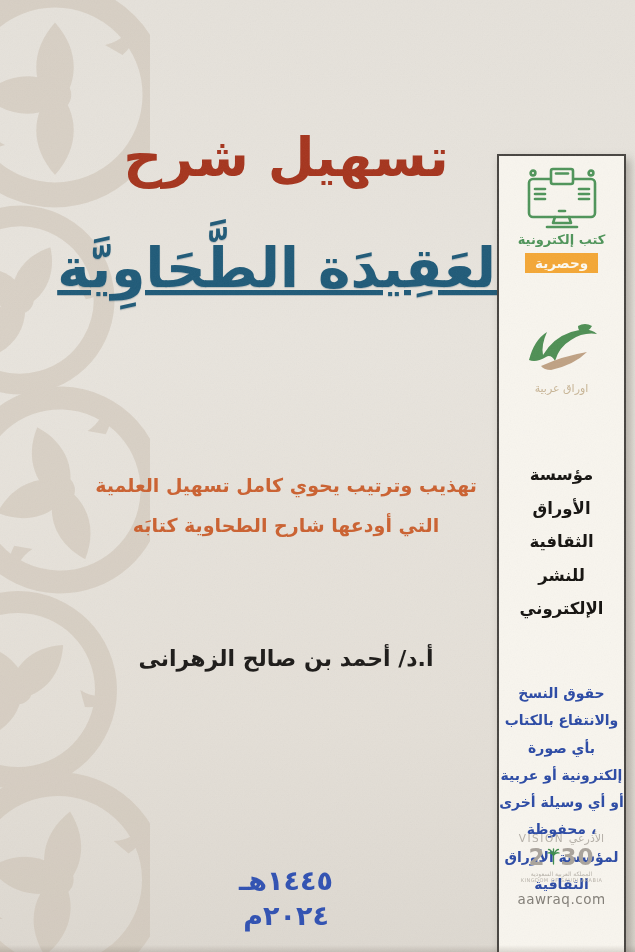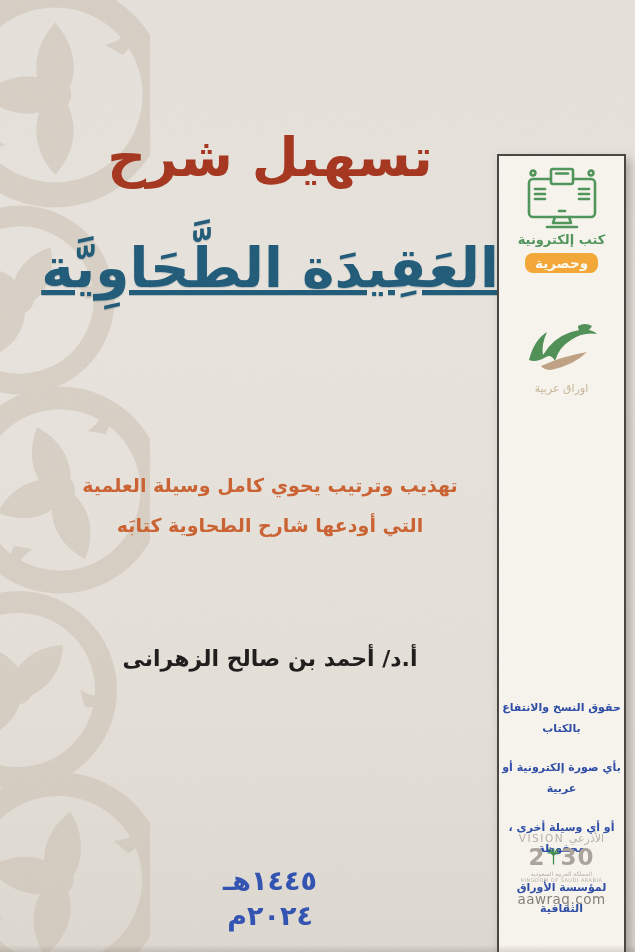--- a/index.html
+++ b/index.html
@@ -5,21 +5,21 @@
   html,body{margin:0;padding:0;background:#c8c3bc;}
   .page{
     position:relative;width:635px;height:952px;overflow:hidden;
     background:linear-gradient(180deg,#e5e1da 0%,#e8e4dd 35%,#e4dfd7 75%,#ddd8d0 100%);
     font-family:"DejaVu Sans",sans-serif;
   }
   .texture{position:absolute;left:0;top:0;pointer-events:none;}
   .arabesque{position:absolute;left:0;top:0;pointer-events:none;}
 
   
-  .col{position:absolute;left:25px;width:490px;text-align:center;direction:rtl;}
+  .col{position:absolute;left:41px;width:490px;text-align:center;direction:rtl;}
   .supertitle{top:126px;font-size:54px;font-weight:bold;color:#a5341d;letter-spacing:-1px;}
   .main-title{top:236px;font-size:55px;font-weight:bold;color:#1f5a78;white-space:nowrap;
               text-shadow:0 1px 1px rgba(40,70,90,.25);text-decoration:underline;}
   .author{top:392px;font-size:17px;font-weight:bold;color:#24201d;line-height:1.65;}
   .subtitle{top:466px;font-size:19px;font-weight:bold;color:#cb6130;line-height:2.1;}
   .idad{top:616px;font-size:20px;font-weight:bold;color:#1c1a18;}
   .preparer{top:646px;font-size:22px;font-weight:bold;color:#1c1a18;}
   .preparer-title{top:686px;font-size:16px;font-weight:bold;color:#2e8f3c;}
   .dates{top:864px;font-size:27px;font-weight:bold;color:#3051b2;line-height:1.28;}
 
@@ -27,27 +27,27 @@
   .card{
     position:absolute;left:497px;top:154px;width:129px;height:931px;box-sizing:border-box;
     background:#f8f5ee;border:2px solid #474440;box-shadow:4px 5px 9px rgba(60,55,45,.35);
   }
   .card *{box-sizing:border-box;}
   .c-item{position:absolute;left:0;width:100%;text-align:center;}
   .monitor-wrap{top:10px;}
   .ebook-line{top:76px;font-size:13px;font-weight:bold;color:#4e9459;direction:rtl;}
   .badge-wrap{top:97px;}
   .badge{display:inline-block;background:#f4a735;color:#fdfaf0;font-size:13.5px;font-weight:bold;
-         padding:2px 10px;border-radius:8px;direction:rtl;}
+         padding:2px 10px;border-radius:0;direction:rtl;}
   .awraq-wrap{top:164px;}
   .awraq-text{top:226px;font-size:11px;color:#c8b596;direction:rtl;letter-spacing:1px;}
   .foundation{top:302px;direction:rtl;}
   .foundation div{font-size:16.5px;font-weight:bold;color:#14120f;line-height:33.5px;}
   .copyright{top:524px;direction:rtl;}
-  .copyright div{font-size:11px;font-weight:bold;color:#2b4aa5;line-height:1.95;margin-top:17px;}
+  .copyright div{font-size:14px;font-weight:bold;color:#2b4aa5;line-height:1.95;}
   .vision{top:676px;color:#b0aba3;}
   .vision-row1{font-size:10.5px;letter-spacing:1.5px;color:#b5b0a8;}
   .vision-row1 .ar{font-size:11px;letter-spacing:0;}
   .vision-year{font-size:23px;font-weight:bold;color:#a9a39b;letter-spacing:1px;line-height:1.05;
                display:flex;align-items:center;justify-content:center;gap:1px;}
   .vision-country-ar{font-size:6px;color:#b7b2a9;margin-top:1px;}
   .vision-country-en{font-size:5px;letter-spacing:.5px;color:#b7b2a9;}
   .website{top:735px;font-size:13.5px;color:#827e77;letter-spacing:.5px;}
   .bottom-edge{position:absolute;left:0;bottom:0;width:100%;height:7px;
                background:linear-gradient(180deg,rgba(0,0,0,0),rgba(90,80,70,.18));}
@@ -79,21 +79,21 @@
       <use href="#motif" transform="translate(58,880) scale(1.2) rotate(10)"></use>
     </g>
   </svg>
 
   <div class="col supertitle">تسهيل شرح</div>
 
   <div class="col main-title">العَقِيدَة الطَّحَاوِيَّة</div>
 
 
   <div class="col subtitle">
-    <div>تهذيب وترتيب يحوي كامل وسيلة العلمية</div>
+    <div>تهذيب وترتيب يحوي كامل تسهيل العلمية</div>
     <div>التي أودعها شارح الطحاوية كتابَه</div>
   </div>
 
 
   <div class="col preparer">أ.د/ أحمد بن صالح الزهرانى</div>
 
 
   <div class="col dates">
     <div>١٤٤٥هـ</div>
     <div>٢٠٢٤م</div>
@@ -131,20 +131,27 @@
     <div class="c-item awraq-wrap">
       <svg width="86" height="60" viewBox="0 0 86 60" aria-hidden="true">
         <path d="M10 40 Q15 20 28 12 Q22 25 24 35 Q34 18 52 12 Q70 6 78 14 Q64 12 52 20 Q40 27 36 41 Q32 34 27 37 Q17 43 10 40 Z" fill="#4e8f54"></path>
         <path d="M59 6 Q66 2 73 6 Q70 12 62 12 Q59 10 59 6 Z" fill="#4e8f54"></path>
         <path d="M22 46 Q44 36 68 32 Q55 45 32 50 Q25 50 22 46 Z" fill="#bfa183"></path>
       </svg>
     </div>
 
     <div class="c-item awraq-text">اوراق عربية</div>
 
+    <div class="c-item foundation">
+      <div>مؤسسة</div>
+      <div>الأوراق</div>
+      <div>الثقافية</div>
+      <div>للنشر</div>
+      <div>الإلكتروني</div>
+    </div>
 
     <div class="c-item copyright">
       <div>حقوق النسخ والانتفاع بالكتاب</div>
       <div>بأي صورة إلكترونية أو عربية</div>
       <div>أو أي وسيلة أخرى ، محفوظة</div>
       <div>لمؤسسة الأوراق الثقافية</div>
     </div>
 
     <div class="c-item vision">
       <div class="vision-row1">

